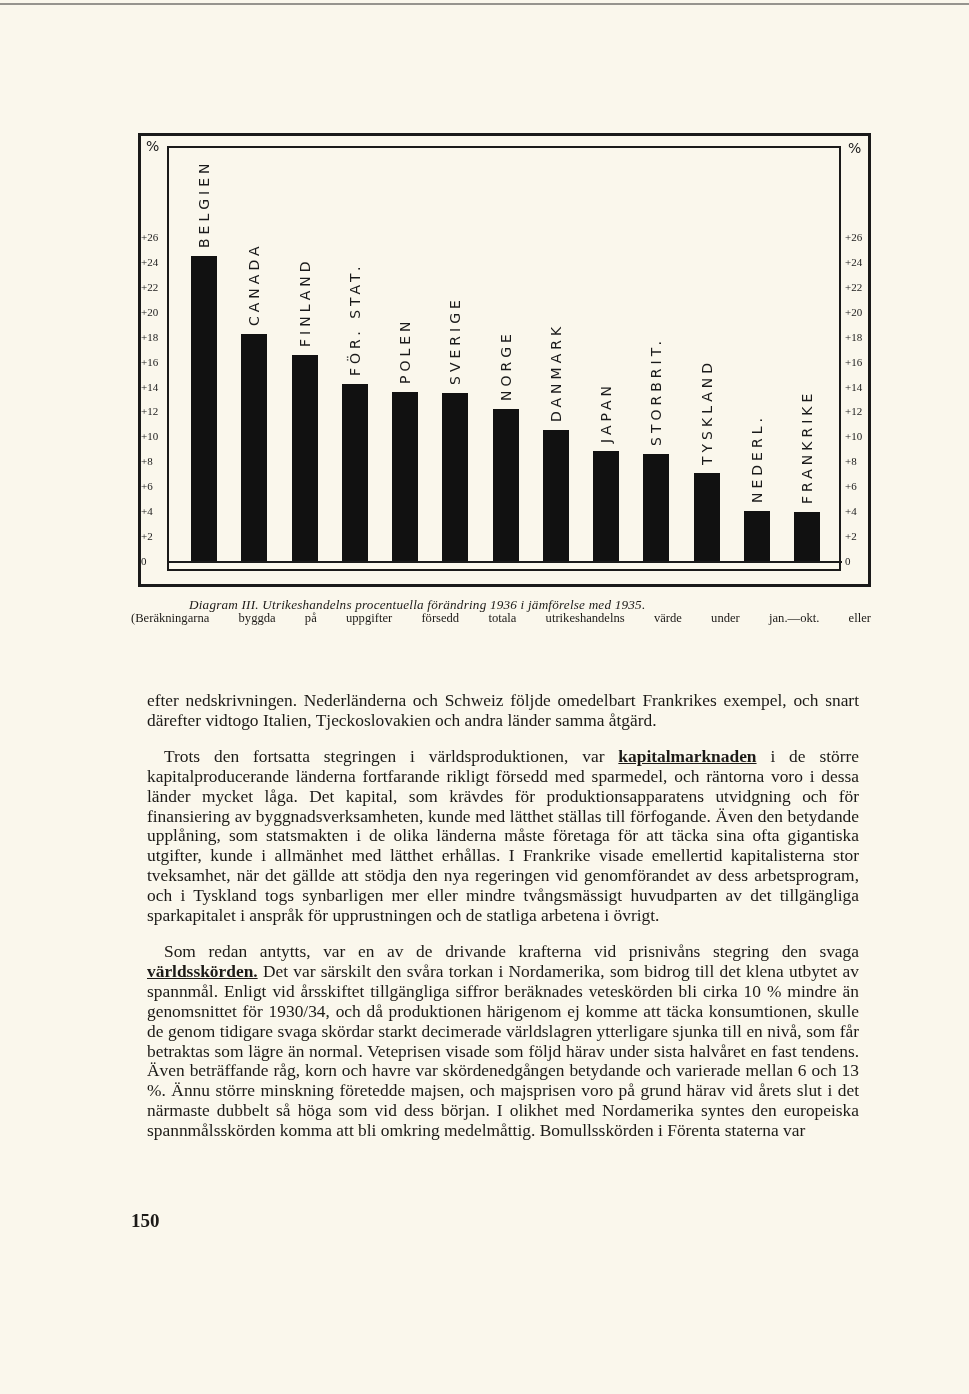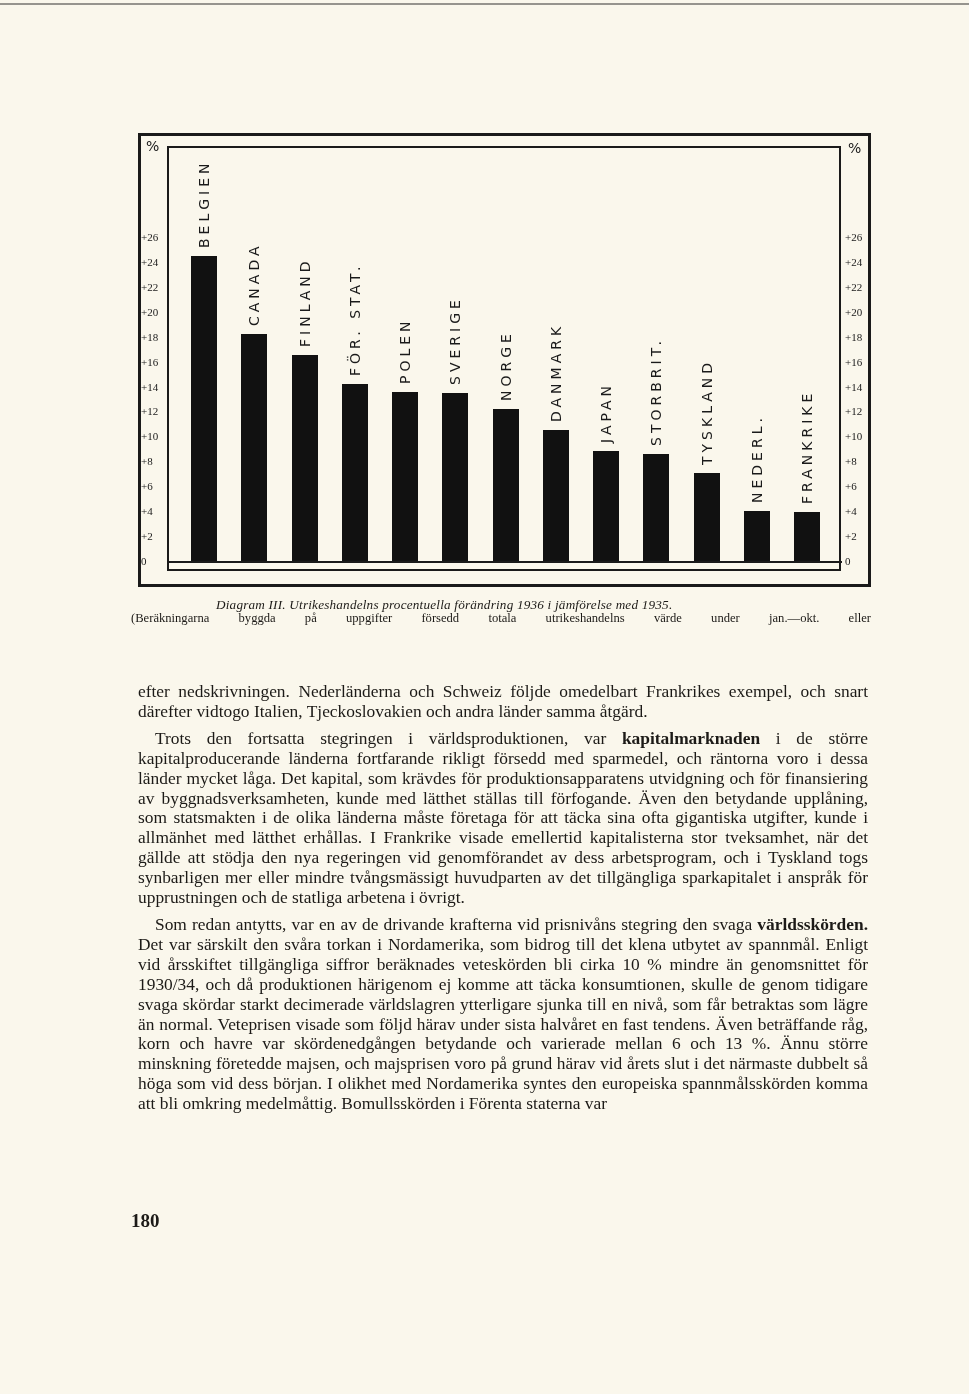--- a/index.html
+++ b/index.html
@@ -51,36 +51,36 @@
     font-size: 14px; letter-spacing: 4px;
     color: #1a1a1a;
     white-space: nowrap;
     transform-origin: left top;
     transform: rotate(-90deg);
     line-height: 18px;
   }
   
   .caption-title {
     position: absolute; left: 189px; top: 597px; width: 690px;
-    font-style: italic; font-size: 13.2px; letter-spacing: 0.2px; margin-left: 27px;
+    font-style: italic; font-size: 13.2px; letter-spacing: 0.2px;
   }
   .caption-note {
     position: absolute; left: 131px; top: 612px; width: 740px;
     font-size: 12.6px; line-height: 12px; text-align: justify;
     text-align-last: left;
   }
   
   .body-text {
     position: absolute; left: 131px; top: 675px; width: 744px;
     font-size: 17.4px; line-height: 19.9px;
     text-align: justify;
   }
-  .body-text p { margin: 7px; text-indent: 17px; }
+  .body-text p { margin: 16px; text-indent: 17px; }
   .body-text p.cont { text-indent: 0; }
-  .body-text b { font-weight: bold; }
+  .body-text b { font-weight: bold; text-decoration: underline; }
   .page-number {
     position: absolute; left: 131px; top: 1210px;
     font-size: 19px; font-weight: bold;
   }
 </style>
 </head>
 <body>
 
 <div class="scan-top"></div>
 
@@ -156,13 +156,13 @@
 <div class="caption-note">
   <div style="text-align:justify; text-align-last:justify;">(Beräkningarna byggda på uppgifter försedd totala utrikeshandelns värde under jan.—okt. eller</div>
 </div>
 
 <div class="body-text">
   <p class="cont">efter nedskrivningen. Nederländerna och Schweiz följde omedelbart Frankrikes exempel, och snart därefter vidtogo Italien, Tjeckoslovakien och andra länder samma åtgärd.</p>
   <p><span>Trots den fortsatta stegringen i världsproduktionen, var </span><b>kapitalmarknaden</b><span> i de större kapitalproducerande länderna fortfarande rikligt försedd med sparmedel, och räntorna voro i dessa länder mycket låga. Det kapital, som krävdes för produktionsapparatens utvidgning och för finansiering av byggnadsverksamheten, kunde med lätthet ställas till förfogande. Även den betydande upplåning, som statsmakten i de olika länderna måste företaga för att täcka sina ofta gigantiska utgifter, kunde i allmänhet med lätthet erhållas. I Frankrike visade emellertid kapitalisterna stor tveksamhet, när det gällde att stödja den nya regeringen vid genomförandet av dess arbetsprogram, och i Tyskland togs synbarligen mer eller mindre tvångsmässigt huvudparten av det tillgängliga sparkapitalet i anspråk för upprustningen och de statliga arbetena i övrigt.</span></p>
   <p><span>Som redan antytts, var en av de drivande krafterna vid prisnivåns stegring den svaga </span><b>världsskörden.</b><span> Det var särskilt den svåra torkan i Nordamerika, som bidrog till det klena utbytet av spannmål. Enligt vid årsskiftet tillgängliga siffror beräknades veteskörden bli cirka 10 % mindre än genomsnittet för 1930/34, och då produktionen härigenom ej komme att täcka konsumtionen, skulle de genom tidigare svaga skördar starkt decimerade världslagren ytterligare sjunka till en nivå, som får betraktas som lägre än normal. Veteprisen visade som följd härav under sista halvåret en fast tendens. Även beträffande råg, korn och havre var skördenedgången betydande och varierade mellan 6 och 13 %. Ännu större minskning företedde majsen, och majsprisen voro på grund härav vid årets slut i det närmaste dubbelt så höga som vid dess början. I olikhet med Nordamerika syntes den europeiska spannmålsskörden komma att bli omkring medelmåttig. Bomullsskörden i Förenta staterna var</span></p>
 </div>
 
-<div class="page-number">180</div>
+<div class="page-number">150</div>
 
 </body></html>

